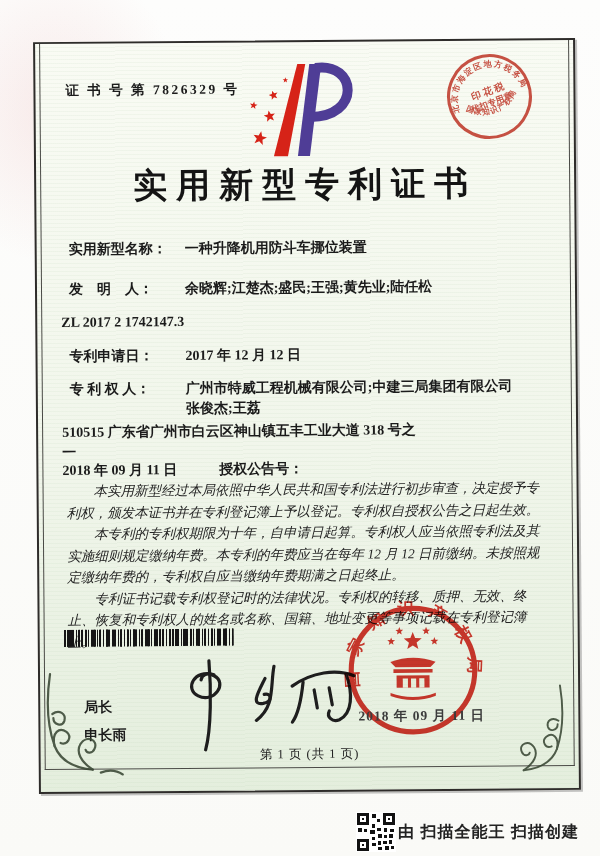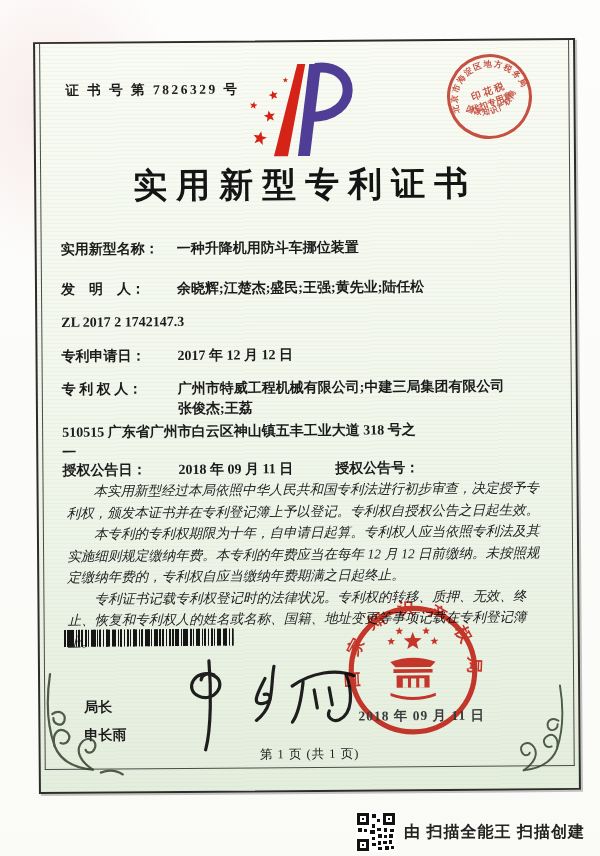--- a/index.html
+++ b/index.html
@@ -32,21 +32,21 @@
   .logo { position:absolute; left:204px; top:16px; }
 
   .corner-stamp { position:absolute; left:408px; top:10px; opacity:.88; }
 
   .title { position:absolute; left:0; right:0; top:120px; text-align:center;
     font-size:34px; font-weight:700; letter-spacing:9px; color:#141414; }
 
   
   .frow { position:absolute; left:24px; right:34px; display:flex;
     font-size:14px; font-weight:700; color:#1b1b1b; line-height:20px; }
-  .frow .lbl { flex:0 0 116px; white-space:nowrap; }
+  .frow .lbl { flex:0 0 116px; white-space:nowrap;margin-left:8px; }
   .frow .val { flex:1; }
   .grant-group { display:flex; gap:2px; white-space:nowrap; margin-left:42px; }
   .grant-group .lbl2 { font-weight:700; }
 
   
   .body-text { position:absolute; left:28px; right:32px; top:437px;
     font-size:13.5px; line-height:21.5px; color:#242424; }
   .body-text p { text-indent:2em; font-style:italic; }
 
   
@@ -67,21 +67,21 @@
 
   .page-footer { position:absolute; left:0; right:0; top:704px; text-align:center;
     font-size:12.5px; letter-spacing:1px; color:#222; }
 
   .flourish { position:absolute; opacity:.85; }
   .flourish.bl { left:2px; top:626px; }
   .flourish.br { left:452px; top:642px; transform:scaleX(-1); }
 
   
   .scanbar { position:absolute; left:356px; top:812px; display:flex;
-    align-items:center; gap:8px; }
+    align-items:center; gap:2px; }
   .scanbar .txt { font-family:"Liberation Sans","DejaVu Sans",sans-serif;
     font-size:16px; font-weight:700; color:#222; letter-spacing:1px; }
 
   
   .red-fill { fill:var(--seal_red); }
   .ink-stroke { stroke:#1e1e1e; fill:none; stroke-linecap:round; stroke-linejoin:round; }
 </style>
 </head>
 <body>
 
@@ -148,21 +148,20 @@
       <span>张俊杰;王荔</span>
     </span>
   </div>
   <div class="frow" style="top:379px">
     <span class="val">
       <span>510515 广东省广州市白云区神山镇五丰工业大道 318 号之</span><br>
       <span>一</span>
     </span>
   </div>
   <div class="frow" style="top:417px">
-    <span class="lbl">授权公告日：</span>
     <span class="val" style="display:flex">
       <span>2018 年 09 月 11 日</span>
       <span class="grant-group">
         <span class="lbl2">授权公告号：</span>
       </span>
     </span>
   </div>
 
   <div class="body-text">
     <p>本实用新型经过本局依照中华人民共和国专利法进行初步审查，决定授予专利权，颁发本证书并在专利登记簿上予以登记。专利权自授权公告之日起生效。</p>

